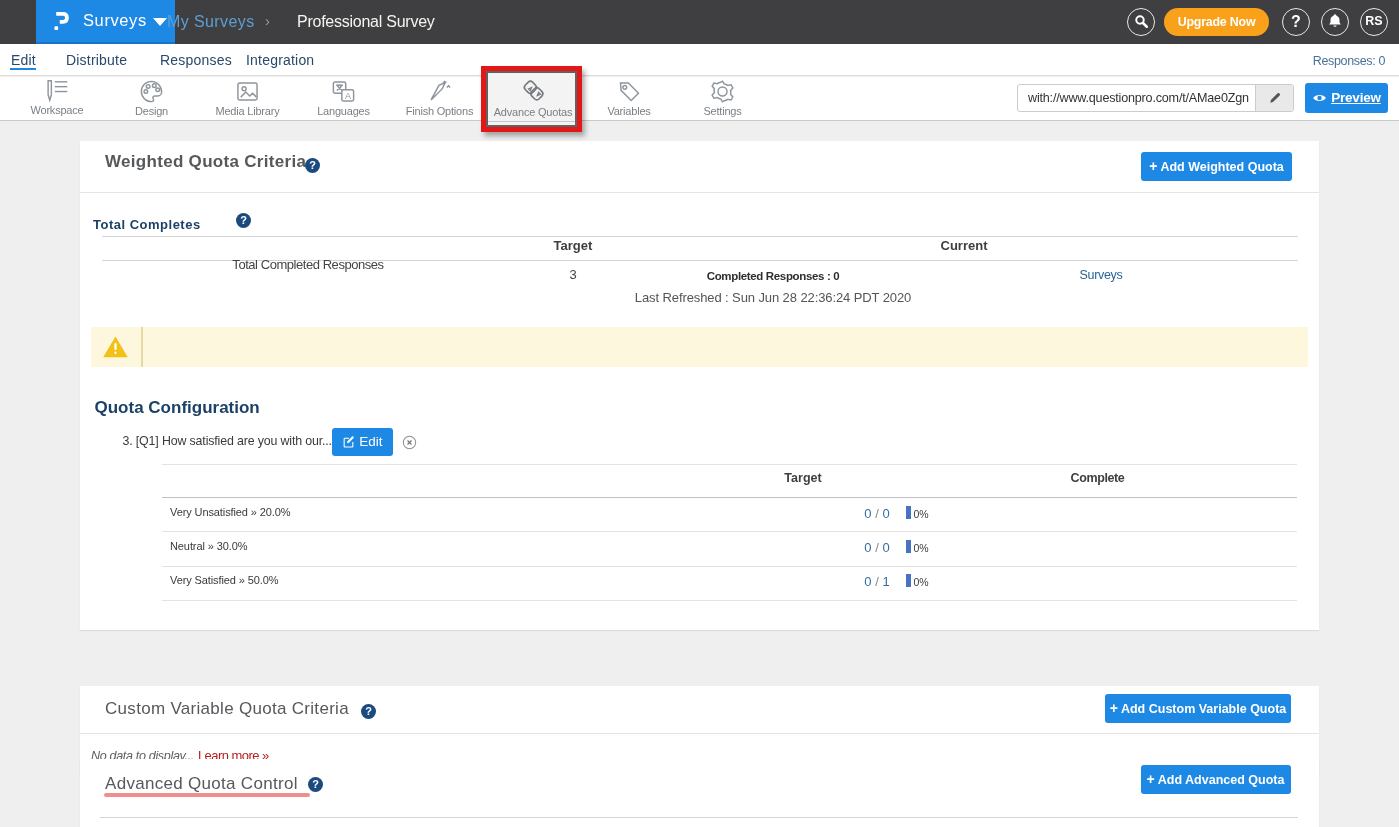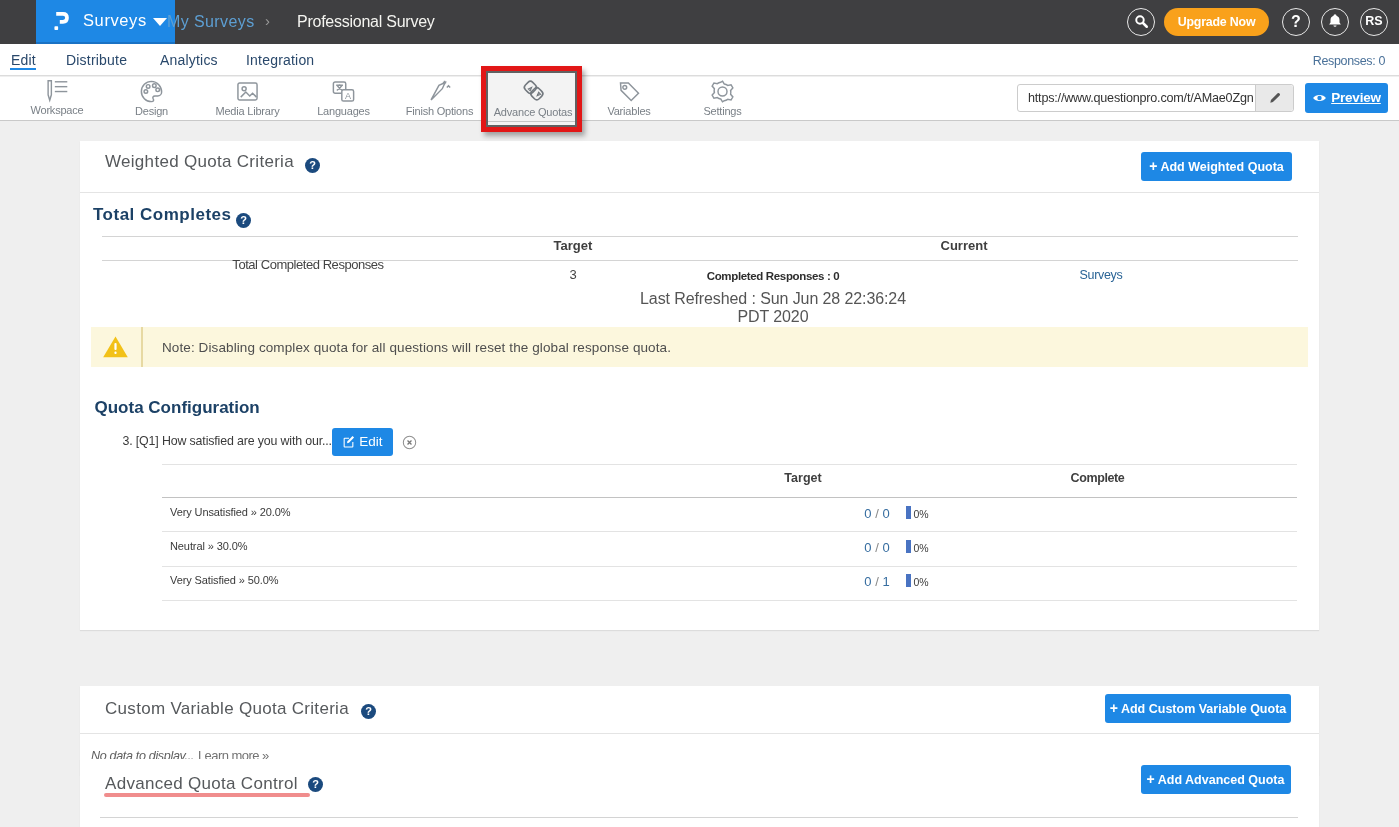--- a/index.html
+++ b/index.html
@@ -93,21 +93,21 @@
       <path d="M9.8 18 a2.3 2.3 0 0 0 4.4 0 z" fill="#fff"></path>
     </svg>
   </div>
   <div class="tcirc" style="left:1360px; font-size:12.5px; font-weight:bold; line-height:25px;">RS</div>
 </div>
 
 <div id="navrow">
   <span class="navlink" style="left:11px;">Edit</span>
   <div id="editline"></div>
   <span class="navlink" style="left:66px;">Distribute</span>
-  <span class="navlink" style="left:160px;">Analytics</span>
+  <span class="navlink" style="left:160px;">Responses</span>
   <span class="navlink" style="left:246px;">Integration</span>
   <span id="resp">Responses: 0</span>
 </div>
 
 <div id="toolbar">
   <div class="titem" style="left:9px;">
     <svg width="26" height="26" viewBox="0 0 24 24" fill="none" stroke="#8e959c" stroke-width="1.3">
       <path d="M3.8 2.5 h3 v13 l-1.5 5 l-1.5 -5 z"></path>
       <line x1="10" y1="3.5" x2="21.5" y2="3.5"></line>
       <line x1="10" y1="8" x2="21.5" y2="8"></line>
@@ -170,60 +170,59 @@
 <div class="titem" style="left:485px; top:77px; position:absolute; z-index:6;">
   <svg width="29" height="29" viewBox="0 0 28 28" fill="none" stroke="#73797f" stroke-width="1.55">
     <rect x="6" y="5" width="10" height="10" rx="3.2" transform="rotate(45 11 10)"></rect>
     <rect x="12.2" y="11.2" width="10" height="10" rx="3.2" transform="rotate(45 17.2 16.2)"></rect>
     <path d="M9 11.5 l3.2 -1.4 l-1.4 3.2 z" stroke-width="1.1"></path>
     <path d="M19 14.8 l-1.4 3.2 l3.2 -1.4 z" stroke-width="1.1"></path>
   </svg>
   <span class="tlabel">Advance Quotas</span>
 </div>
 
-<div id="urlbox">https://www.questionpro.com/t/AMae0Zgn</div>
+<div id="urlbox">with://www.questionpro.com/t/AMae0Zgn</div>
 <div id="urlpencil">
   <svg width="14" height="14" viewBox="0 0 24 24" style="margin-top:6px;">
     <path d="M4 20 l1 -4.5 L16.5 4 a1.8 1.8 0 0 1 2.6 0 l0.9 0.9 a1.8 1.8 0 0 1 0 2.6 L8.5 19 z" fill="#555"></path>
   </svg>
 </div>
 <div id="preview">
   <svg width="15" height="10" viewBox="0 0 16 11" style="vertical-align:-1px; margin-right:4px;">
     <path d="M1 5.5 C3.5 1.2 12.5 1.2 15 5.5 C12.5 9.8 3.5 9.8 1 5.5 z" fill="#fff"></path>
     <circle cx="8" cy="5.5" r="2.4" fill="#1e88e5"></circle>
   </svg><span style="vertical-align:0px;text-decoration:underline;">Preview</span>
 </div>
 
 <div class="card" id="card1">
-  <div class="ctitle" style="top:11.5px;">Weighted Quota Criteria</div>
+  <div class="ctitle" style="top:11.5px;font-weight:bold;">Weighted Quota Criteria</div>
   <div class="qmark" style="left:225px; top:17px;">?</div>
   <div class="bluebtn" style="left:1061px; top:11.5px; width:151px; height:29px; line-height:29px;"><b style="font-size:14px;">+</b> Add Weighted Quota</div>
   <div class="divider" style="top:51.5px;"></div>
 
-  <div class="navyhead" style="left:13px; top:64px; font-size:17px; letter-spacing:0.5px;">Total Completes</div>
+  <div class="navyhead" style="left:13px; top:76px; font-size:13px; letter-spacing:0.5px;">Total Completes</div>
   <div class="qmark" style="left:156px; top:72px;">?</div>
 
   <div class="hairline" style="left:22px; top:95.5px; width:1196px;"></div>
   <div class="th" style="left:453px; top:97px; width:80px;">Target</div>
   <div class="th" style="left:844px; top:97px; width:80px;">Current</div>
   <div class="hairline" style="left:22px; top:119.5px; width:1196px;"></div>
   <div class="td" style="left:128px; top:116px; width:200px; letter-spacing:-0.45px;">Total Completed Responses</div>
   <div class="td" style="left:453px; top:126px; width:80px;">3</div>
   <div class="td" style="left:593px; top:129px; width:200px; font-weight:bold; font-size:11.5px; color:#2e2e2e; letter-spacing:-0.35px;">Completed Responses : 0</div>
-  <div class="td" style="left:553px; top:149px; width:280px; font-size:16px; color:#555; letter-spacing:-0.1px;">Last Refreshed : Sun Jun 28 22:36:24 PDT 2020</div>
+  <div class="td" style="left:553px; top:149px; width:280px; font-size:13px; color:#555; letter-spacing:-0.1px;">Last Refreshed : Sun Jun 28 22:36:24 PDT 2020</div>
   <div class="td" style="left:971px; top:127px; width:100px; color:#2a6496; font-size:12.5px; letter-spacing:-0.3px;">Surveys</div>
 
   <div id="note">
     <svg width="27" height="24" viewBox="0 0 27 24" style="position:absolute; left:11px; top:8px;">
       <path d="M13.5 1.5 L25.8 22.3 H1.2 z" fill="#f2c118"></path>
       <rect x="12.4" y="8" width="2.2" height="7" rx="1" fill="#fff"></rect>
       <rect x="12.4" y="16.6" width="2.2" height="2.4" rx="1" fill="#fff"></rect>
     </svg>
     <div class="vline"></div>
-    <div class="ntext">Note: Disabling complex quota for all questions will reset the global response quota.</div>
   </div>
 
   <div class="navyhead" style="left:14.5px; top:257px; font-size:17px;">Quota Configuration</div>
 
   <div class="qrow-label" style="left:42.5px; top:293px; font-size:12.4px; letter-spacing:-0.15px;">3. [Q1] How satisfied are you with our...</div>
   <div class="bluebtn" style="left:252px; top:287.5px; width:61px; height:28px; line-height:28px; font-size:13.5px; font-weight:normal;">
     <svg width="13" height="13" viewBox="0 0 24 24" style="vertical-align:-2px; margin-right:4px;">
       <path d="M3 7 a2 2 0 0 1 2-2 h8 v2 H5 v14 h14 v-8 h2 v8 a2 2 0 0 1 -2 2 H5 a2 2 0 0 1 -2-2 z" fill="#fff"></path>
       <path d="M10 11.5 L19.5 2 l2.8 2.8 L12.8 14.3 L9.3 15 z" fill="#fff"></path>
     </svg>Edit</div>
@@ -256,21 +255,21 @@
   <div class="hairline" style="left:82px; top:459.6px; width:1135px; background:#e3e3e3;"></div>
 </div>
 
 <div class="card" id="card2">
   <div class="ctitle" style="top:13px;">Custom Variable Quota Criteria</div>
   <div class="qmark" style="left:281px; top:18px;">?</div>
   <div class="bluebtn" style="left:1025px; top:8.5px; width:186px; height:29px; line-height:29px;"><b style="font-size:14px;">+</b> Add Custom Variable Quota</div>
   <div class="divider" style="top:47.5px;"></div>
   <div style="position:absolute; left:11px; top:61px; font-size:14px;">
     <span style="font-style:italic; color:#606060; font-size:12.6px; letter-spacing:-0.35px;">No data to display...</span>
-    <span style="color:#737373; font-size:13px; letter-spacing:-0.55px;"> Learn more »</span>
+    <span style="color:#b91c1c; font-size:13px; letter-spacing:-0.55px;"> Learn more »</span>
   </div>
 </div>
 
 <div class="card" id="card3">
   <div class="ctitle" style="top:15px;">Advanced Quota Control</div>
   <div style="position:absolute; left:24px; top:34.5px; width:206px; height:4px; background:#f08d8d; border-radius:2px;"></div>
   <div class="qmark" style="left:228px; top:18.5px;">?</div>
   <div class="bluebtn" style="left:1060.5px; top:6px; width:150px; height:29.5px; line-height:29.5px;"><b style="font-size:14px;">+</b> Add Advanced Quota</div>
   <div class="hairline" style="left:20px; top:58px; width:1198px;"></div>
 </div>

